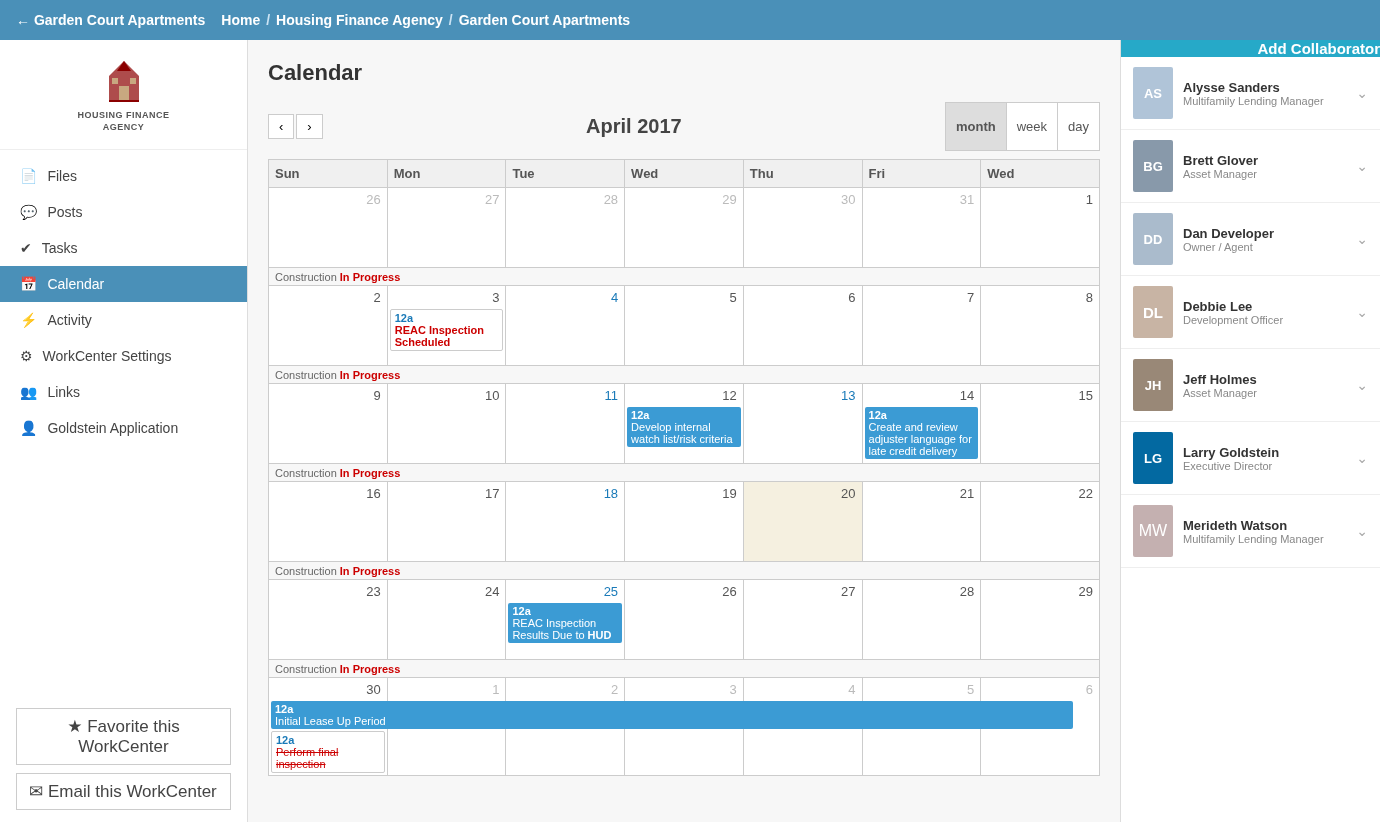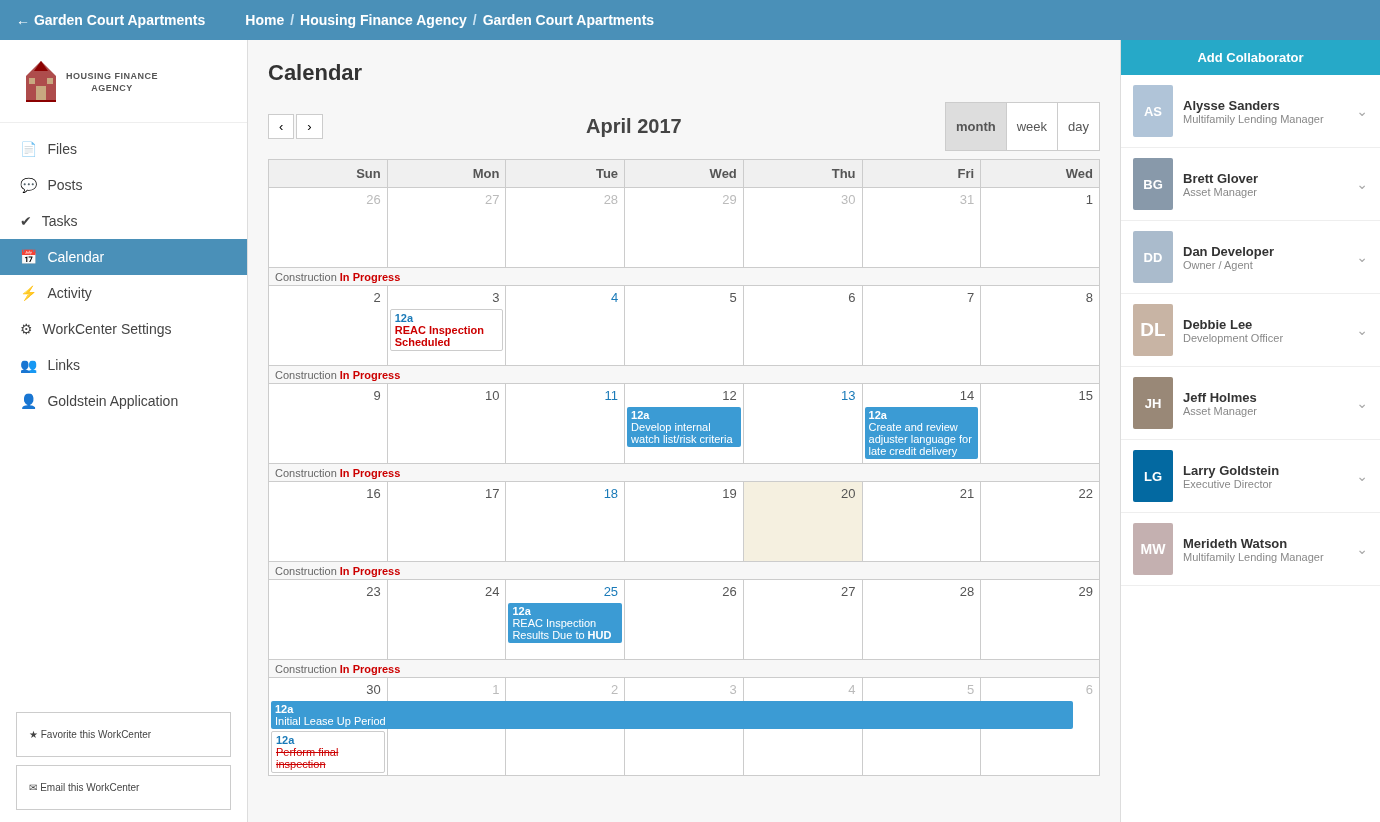--- a/index.html
+++ b/index.html
@@ -7,21 +7,20 @@
 
     
     .top-nav {
       background: #4a90b8;
       color: white;
       display: flex;
       align-items: center;
       padding: 0 16px;
       height: 40px;
       flex-shrink: 0;
-      gap: 24px;
     }
     .top-nav-back {
       color: white;
       font-weight: bold;
       font-size: 14px;
       cursor: pointer;
       display: flex;
       align-items: center;
       gap: 6px;
       white-space: nowrap;
@@ -49,21 +48,21 @@
       width: 248px;
       background: white;
       flex-shrink: 0;
       display: flex;
       flex-direction: column;
       border-right: 1px solid #ddd;
       overflow-y: auto;
     }
     .sidebar-logo {
       display: flex;
-      flex-direction: row;
+      flex-direction: column;
       align-items: center;
       padding: 16px;
       border-bottom: 1px solid #eee;
     }
     .sidebar-logo-icon {
       width: 50px;
       height: 50px;
     }
     .sidebar-logo-text {
       font-size: 9px;
@@ -95,22 +94,22 @@
     .sidebar-nav li .nav-icon { font-size: 14px; }
     .sidebar-buttons {
       padding: 12px 16px;
       display: flex;
       flex-direction: column;
       gap: 8px;
     }
     .sidebar-btn {
       background: white;
       border: 1px solid #ccc;
-      padding: 16px 12px;
-      font-size: 10px;
+      padding: 7px 12px;
+      font-size: 17px;
       cursor: pointer;
       display: flex;
       align-items: center;
       gap: 6px;
       color: #444;
     }
 
     
     .content-area {
       flex: 1;
@@ -170,21 +169,21 @@
     .calendar-table {
       width: 100%;
       border-collapse: collapse;
       background: white;
       border: 1px solid #ccc;
     }
     .calendar-table th {
       background: #f0f0f0;
       border: 1px solid #ccc;
       padding: 6px;
-      text-align: right;
+      text-align: left;
       font-weight: bold;
       color: #555;
       font-size: 13px;
     }
     .calendar-table td {
       border: 1px solid #ccc;
       vertical-align: top;
       width: 14.28%;
       height: 80px;
       padding: 2px;
@@ -234,23 +233,23 @@
       width: 260px;
       background: white;
       flex-shrink: 0;
       display: flex;
       flex-direction: column;
       border-left: 1px solid #ddd;
     }
     .collab-header {
       background: #26a9c8;
       color: white;
-      text-align: center;
-      padding: 10px;
-      font-size: 13px;
+      text-align: right;
+      padding: 0;
+      font-size: 15px;
       font-weight: bold;
       cursor: pointer;
     }
     .collab-list {
       overflow-y: auto;
       flex: 1;
     }
     .collab-item {
       display: flex;
       align-items: center;
@@ -593,21 +592,21 @@
     <div class="collab-avatar" style="background:#aabbcc; font-size:13px; font-weight:bold; color: #fff;">
       DD
     </div>
     <div class="collab-info">
       <div class="collab-name">Dan Developer</div>
       <div class="collab-role">Owner / Agent</div>
     </div>
     <div class="collab-chevron">⌄</div>
   </div>
         <div class="collab-item">
-    <div class="collab-avatar" style="background:#c8b4a4; font-size:19px; font-weight:bold; color: #fff;">
+    <div class="collab-avatar" style="background:#c8b4a4; font-size:15px; font-weight:bold; color: #fff;">
       DL
     </div>
     <div class="collab-info">
       <div class="collab-name">Debbie Lee</div>
       <div class="collab-role">Development Officer</div>
     </div>
     <div class="collab-chevron">⌄</div>
   </div>
         <div class="collab-item">
     <div class="collab-avatar" style="background:#998877; font-size:13px; font-weight:bold; color: #fff;">
@@ -623,21 +622,21 @@
     <div class="collab-avatar" style="background:#0369a1; font-size:13px; font-weight:bold; color: #fff;">
       LG
     </div>
     <div class="collab-info">
       <div class="collab-name">Larry Goldstein</div>
       <div class="collab-role">Executive Director</div>
     </div>
     <div class="collab-chevron">⌄</div>
   </div>
         <div class="collab-item">
-    <div class="collab-avatar" style="background:#c4b0b0; font-size:14px; font-weight:bold; color: #fff;">
+    <div class="collab-avatar" style="background:#c4b0b0; font-size:16px; font-weight:normal; color: #fff;">
       MW
     </div>
     <div class="collab-info">
       <div class="collab-name">Merideth Watson</div>
       <div class="collab-role">Multifamily Lending Manager</div>
     </div>
     <div class="collab-chevron">⌄</div>
   </div>
       </div>
   </div>

